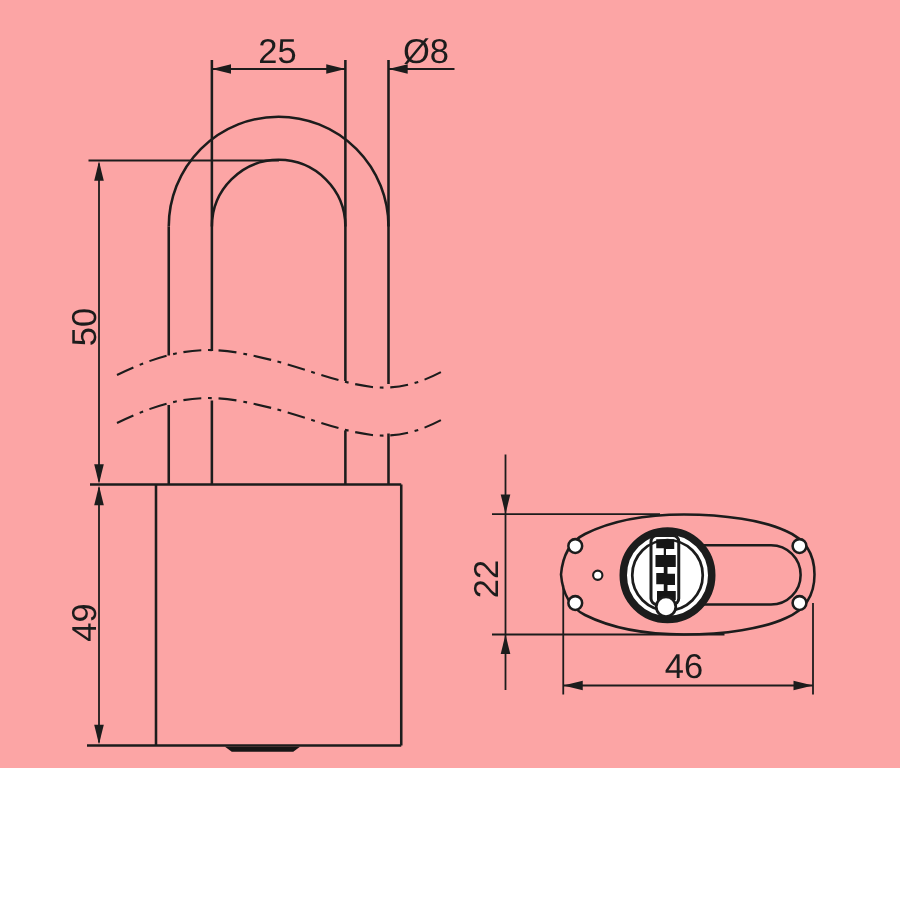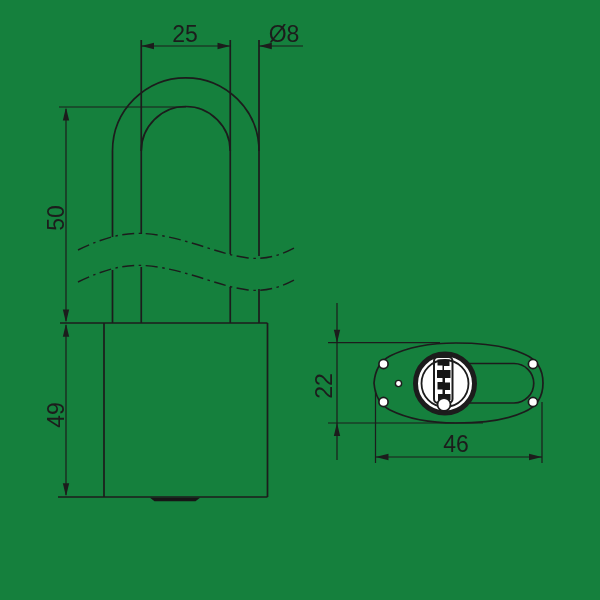--- a/index.html
+++ b/index.html
@@ -1,19 +1,19 @@
 <!DOCTYPE html>
 <html><head>
 <meta charset="utf-8">
 <style>
   html,body{margin:0;padding:0;background:#ffffff;}
   .canvas{
     position:relative;
-    width:600px;height:600px;
-    background:#15803d;
+    width:600px;height:512px;
+    background:#fca5a5;
     font-family:"Liberation Sans", sans-serif;
     overflow:hidden;
   }
   svg{display:block;}
   text{
     font-family:"Liberation Sans", sans-serif;
     font-size:23px;
     fill:#1c1c1c;
   }
 </style>

